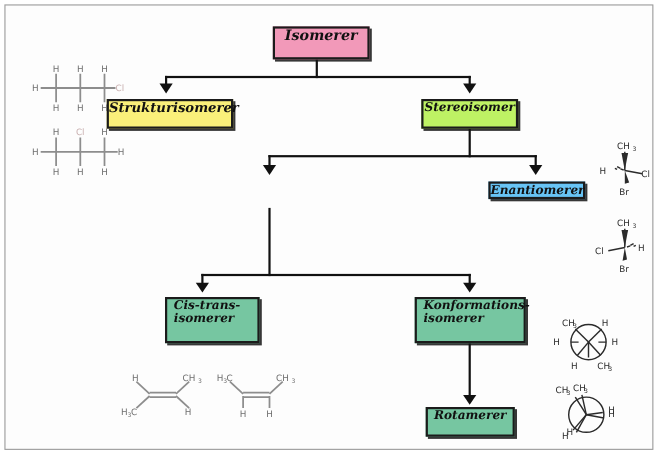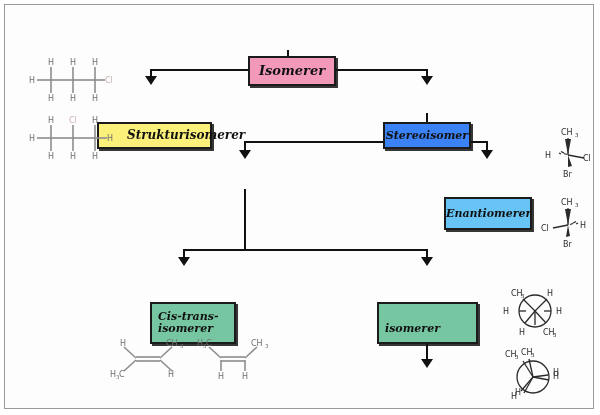--- a/index.html
+++ b/index.html
@@ -7,28 +7,26 @@
   #page{position:relative;width:600px;height:415px;background:#ffffff;overflow:hidden;}
   #frame{position:absolute;left:4px;top:4px;width:590px;height:405px;border:1px solid #9a9a9a;box-sizing:border-box;background:#fdfdfd;}
 
   
   .node{
     position:absolute;
     box-sizing:border-box;
     border:2px solid #1b1b1b;
     box-shadow:2px 2px 0 rgba(20,20,20,0.85);
     display:flex;
-    align-items:center;
     color:#111111;
     font-weight:bold;
     font-style:italic;
     font-family:"DejaVu Serif", serif;
     letter-spacing:0px;
     line-height:1.05;
-    margin-top:32px;
   }
   .node .lbl{display:block;width:100%;}
   .node.center{justify-content:center;text-align:center;}
   .node.left{justify-content:flex-start;text-align:left;padding-left:6px;}
 
   
   .ln{position:absolute;background:#111111;}
   .vl{width:2px;}
   .hl{height:2px;}
   .arw{position:absolute;width:0;height:0;border-left:6px solid transparent;border-right:6px solid transparent;border-top:9px solid #111111;}
@@ -72,47 +70,50 @@
     <div class="ln vl" style="left:421px;top:244px;height:9px;"></div>
     <div class="arw" style="left:416px;top:252px;"></div>
 
     <div class="ln vl" style="left:421px;top:305px;height:51px;"></div>
     <div class="arw" style="left:416px;top:354px;"></div>
 
     <div class="node center" style="left:243px;top:19px;width:88px;height:30px;background:#F299B9;font-size:13px;">
       <span class="lbl">Isomerer</span>
     </div>
 
-    <div class="node center" style="left:92px;top:85px;width:115px;height:27px;background:#FAF07A;font-size:12px;padding-left:28px;">
+    <div class="node center" style="left:92px;top:85px;width:115px;height:27px;background:#FAF07A;font-size:12px;">
       <span class="lbl">Strukturisomerer</span>
     </div>
 
-    <div class="node center" style="left:378px;top:85px;width:88px;height:27px;background:#3b82f6;font-size:11px;">
+    <div class="node center" style="left:378px;top:85px;width:88px;height:27px;background:#bef264;font-size:11px;">
       <span class="lbl">Stereoisomer</span>
     </div>
 
 
-    <div class="node center" style="left:439px;top:160px;width:88px;height:33px;background:#67C4F5;font-size:11px;">
+    <div class="node center" style="left:439px;top:160px;width:88px;height:16px;background:#67C4F5;font-size:11px;">
       <span class="lbl">Enantiomerer</span>
     </div>
 
     <div class="node left" style="left:145px;top:265px;width:86px;height:42px;background:#76C6A1;font-size:11px;">
       <span class="lbl">
         <span>Cis-trans-</span><br>
         <span>isomerer</span>
       </span>
     </div>
 
     <div class="node left" style="left:372px;top:265px;width:101px;height:42px;background:#76C6A1;font-size:11px;">
       <span class="lbl">
-        <br>
+        <span>Konformations-</span><br>
         <span>isomerer</span>
       </span>
     </div>
 
+    <div class="node center" style="left:382px;top:365px;width:81px;height:27px;background:#76C6A1;font-size:11px;">
+      <span class="lbl">Rotamerer</span>
+    </div>
 
     <div class="chem" style="left:12px;top:52px;">
       <svg width="100" height="46" viewBox="0 0 100 46">
         <line class="sk-line" x1="20" y1="23" x2="34" y2="23"></line>
         <line class="sk-line" x1="34" y1="23" x2="56" y2="23"></line>
         <line class="sk-line" x1="56" y1="23" x2="78" y2="23"></line>
         <line class="sk-line" x1="78" y1="23" x2="88" y2="23"></line>
         <line class="sk-line" x1="34" y1="23" x2="34" y2="10"></line>
         <line class="sk-line" x1="56" y1="23" x2="56" y2="10"></line>
         <line class="sk-line" x1="78" y1="23" x2="78" y2="10"></line>

